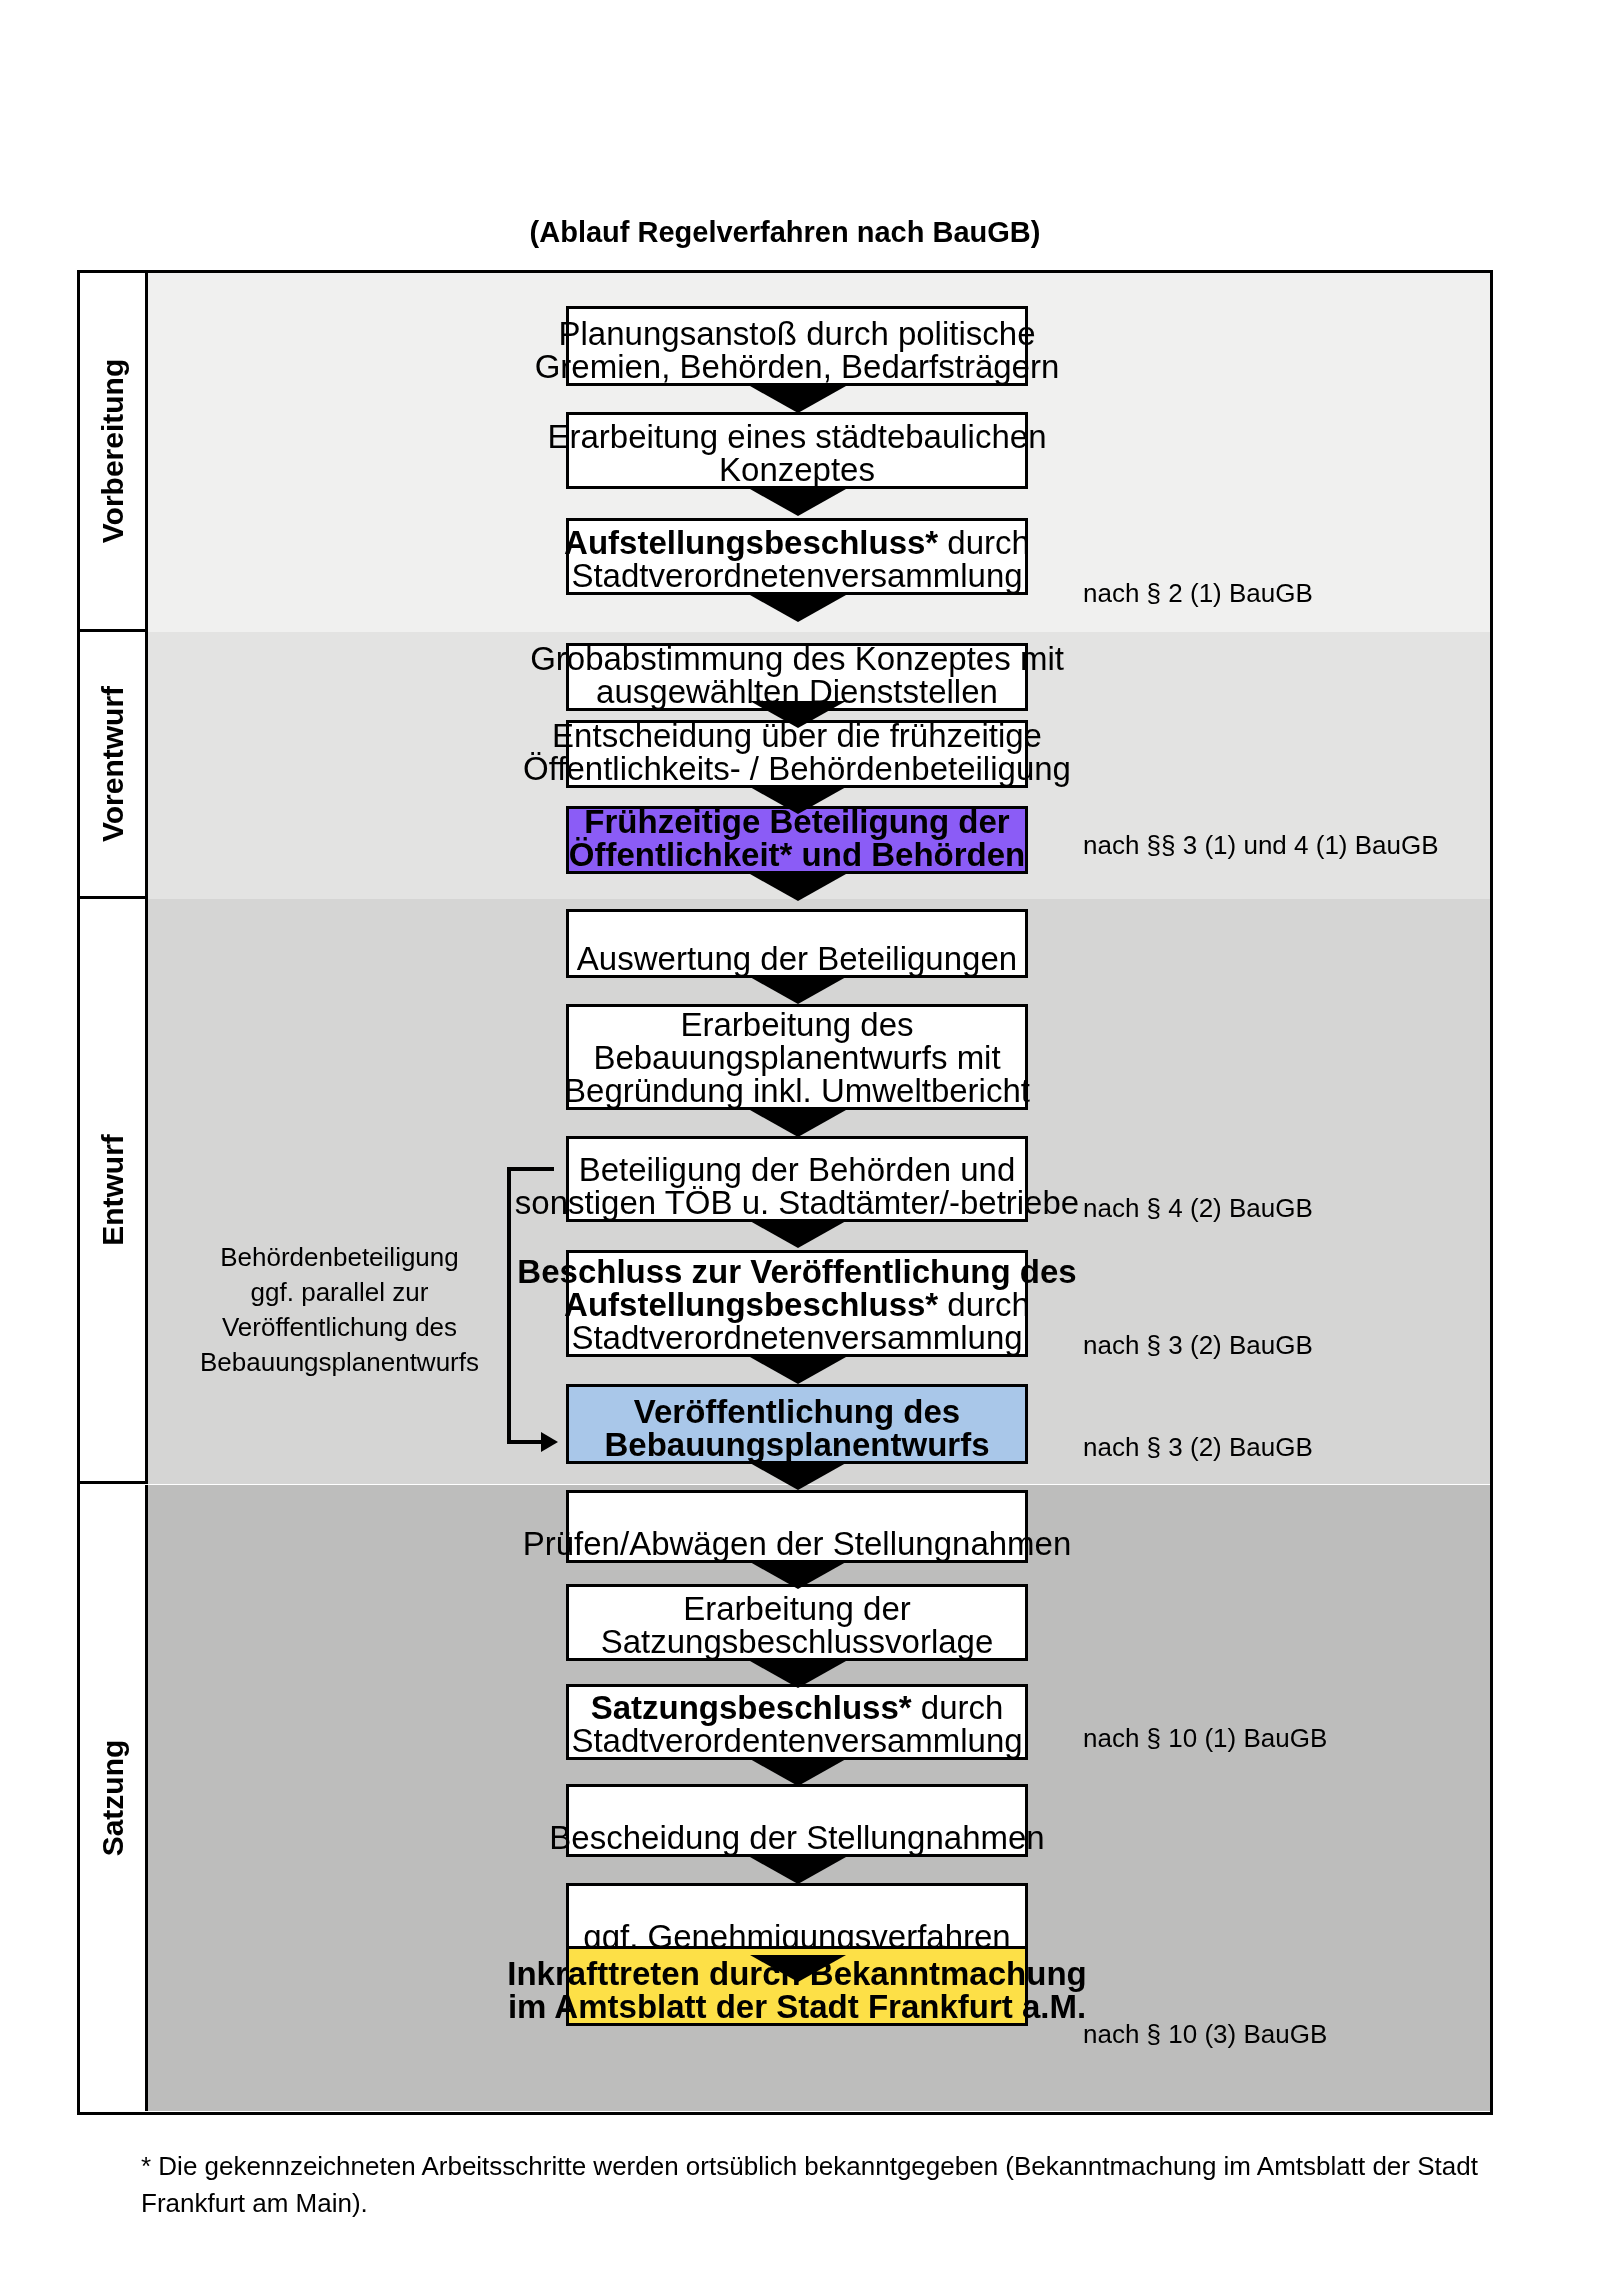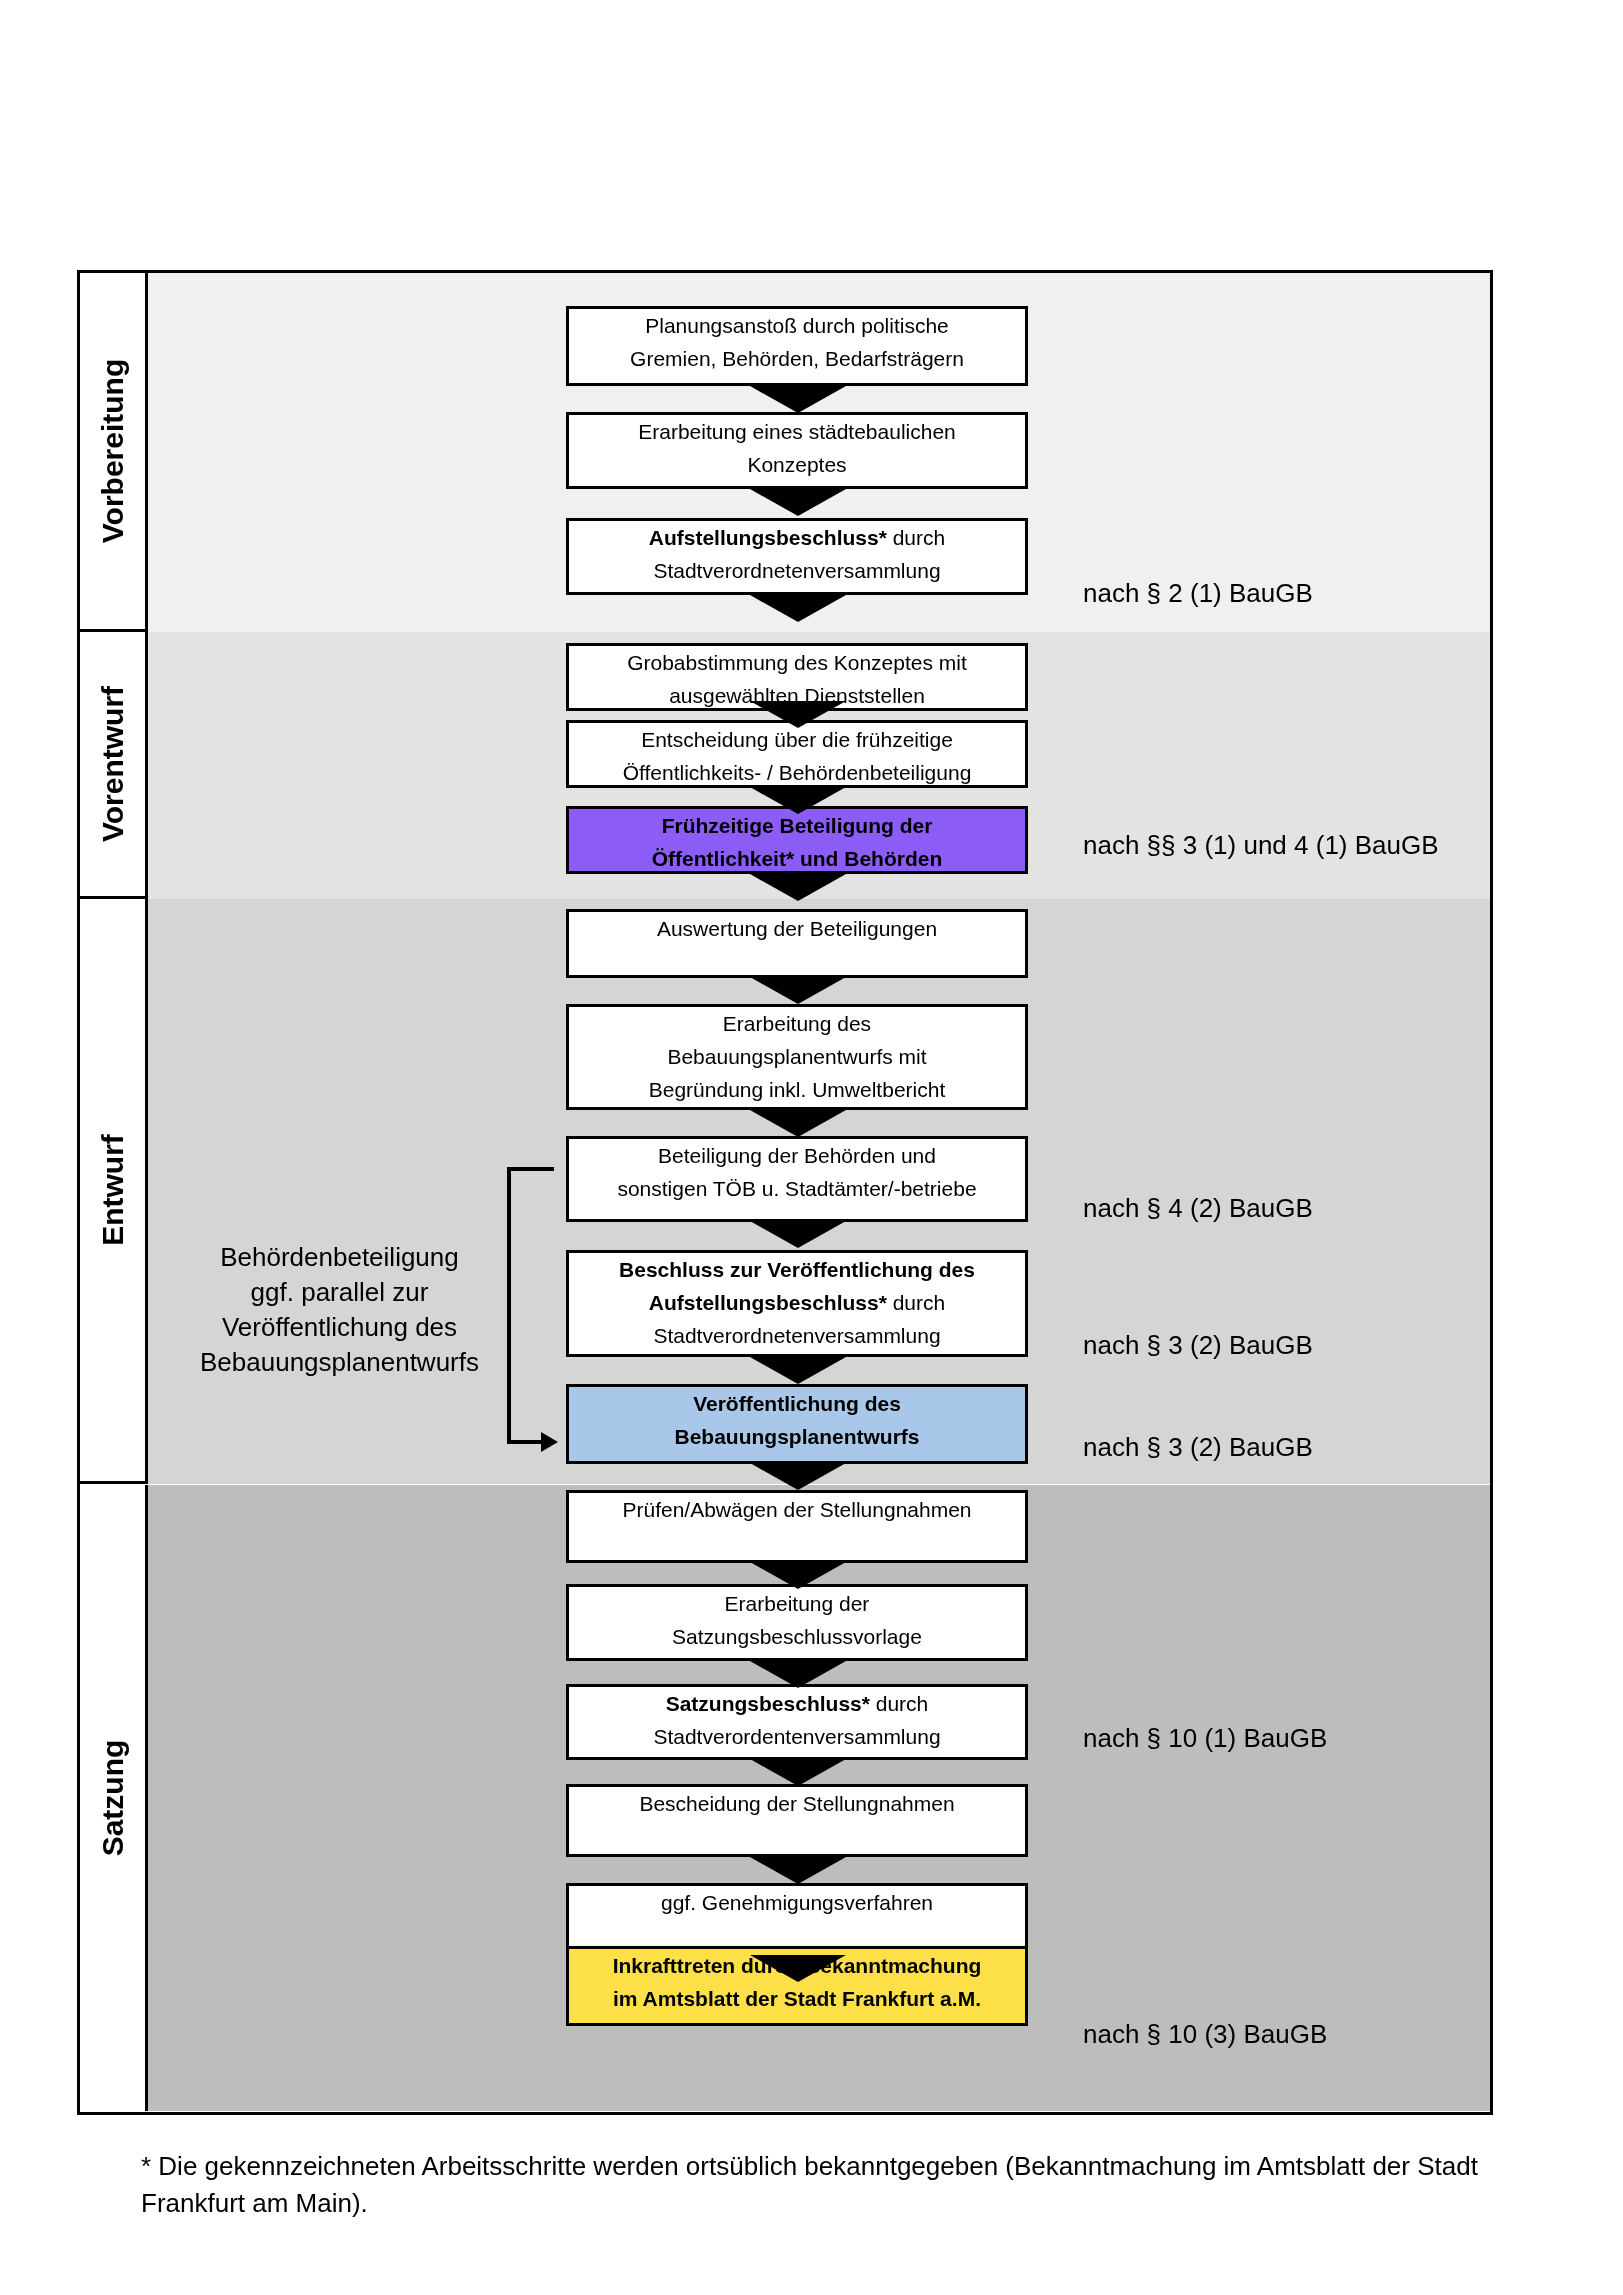--- a/index.html
+++ b/index.html
@@ -12,22 +12,22 @@
   .frame{position:absolute;left:77px;top:270px;width:1416px;height:1845px;
          border:3.3px solid #000;box-sizing:border-box;}
   .phase-row{position:absolute;left:0;width:1410px;}
   .side-cell{position:absolute;left:0;top:0;width:68px;height:100%;background:#ffffff;
              border-right:3.3px solid #000;box-sizing:border-box;}
   .side-cell.divider{border-bottom:3.3px solid #000;}
   .side-label{position:absolute;left:50%;top:50%;transform:translate(-50%,-50%) rotate(-90deg);
               white-space:nowrap;font-weight:bold;font-size:30px;}
   .flow-box{position:absolute;left:486px;width:462px;background:#ffffff;
             border:3.3px solid #000;box-sizing:border-box;display:flex;flex-direction:column;
-            justify-content:flex-start;align-items:center;text-align:center;
-            font-size:21px;line-height:33px;z-index:3;}
+            justify-content:flex-end;align-items:center;text-align:center;
+            font-size:33px;line-height:33px;z-index:3;}
   .flow-box.hl{font-weight:bold;}
   .box-line{white-space:nowrap;}
   .seg.b{font-weight:bold;}
   .down-arrow{position:absolute;left:670px;width:0;height:0;z-index:4;
               border-left:48px solid transparent;border-right:48px solid transparent;
               border-top:27.5px solid #000;}
   .legal-ref{position:absolute;left:1003px;font-size:26px;white-space:nowrap;z-index:3;}
   .side-note{position:absolute;left:96px;top:967px;width:327px;text-align:center;
              font-size:26px;line-height:35px;z-index:3;}
   .bracket-part{position:absolute;background:#000;z-index:2;}
@@ -37,20 +37,21 @@
   .bracket-arrowhead{position:absolute;left:461px;top:1159px;width:0;height:0;z-index:2;
               border-top:10.5px solid transparent;border-bottom:10.5px solid transparent;
               border-left:17px solid #000;}
   .footnote{position:absolute;left:141px;top:2148px;width:1355px;
             font-size:26px;line-height:37px;}
 </style>
 </head>
 <body>
 
 <div class="page">
+  <div class="subtitle">(Ablauf Regelverfahren nach BauGB)</div>
 
   <div class="frame">
     <div id="phase-layer">
         <div class="phase-row" style="top: 0px; height: 359px; background: rgb(240, 240, 239);">
           <div class="side-cell divider">
             <span class="side-label">Vorbereitung</span>
           </div>
         </div>
         <div class="phase-row" style="top: 359px; height: 267px; background: rgb(227, 227, 226);">
           <div class="side-cell divider">

